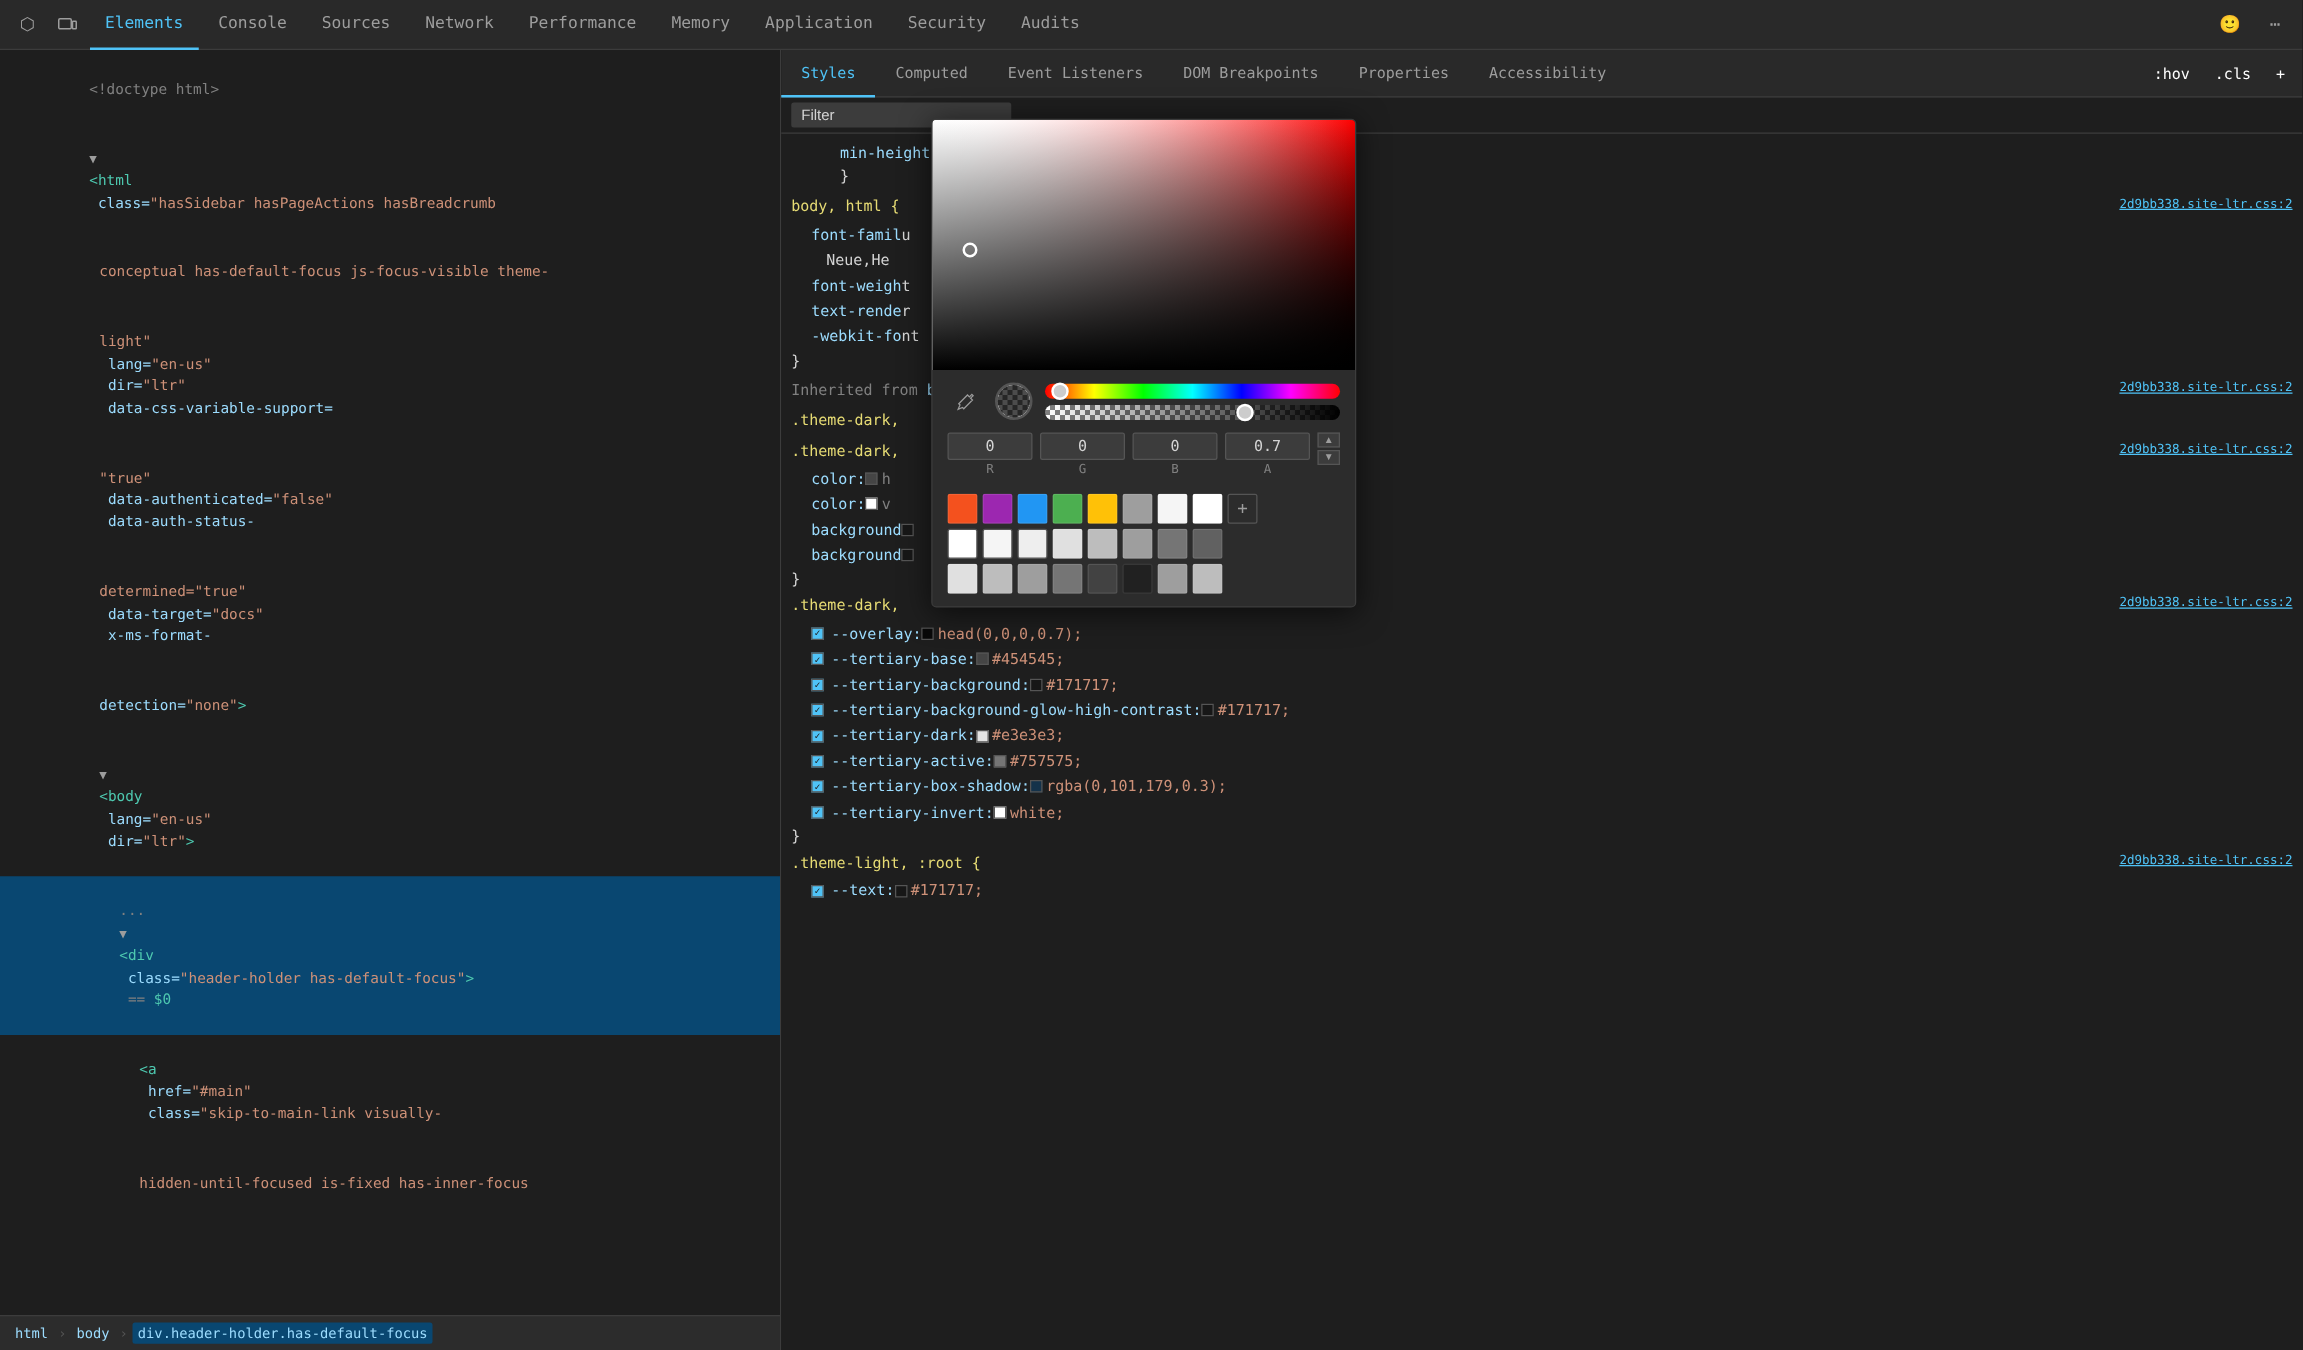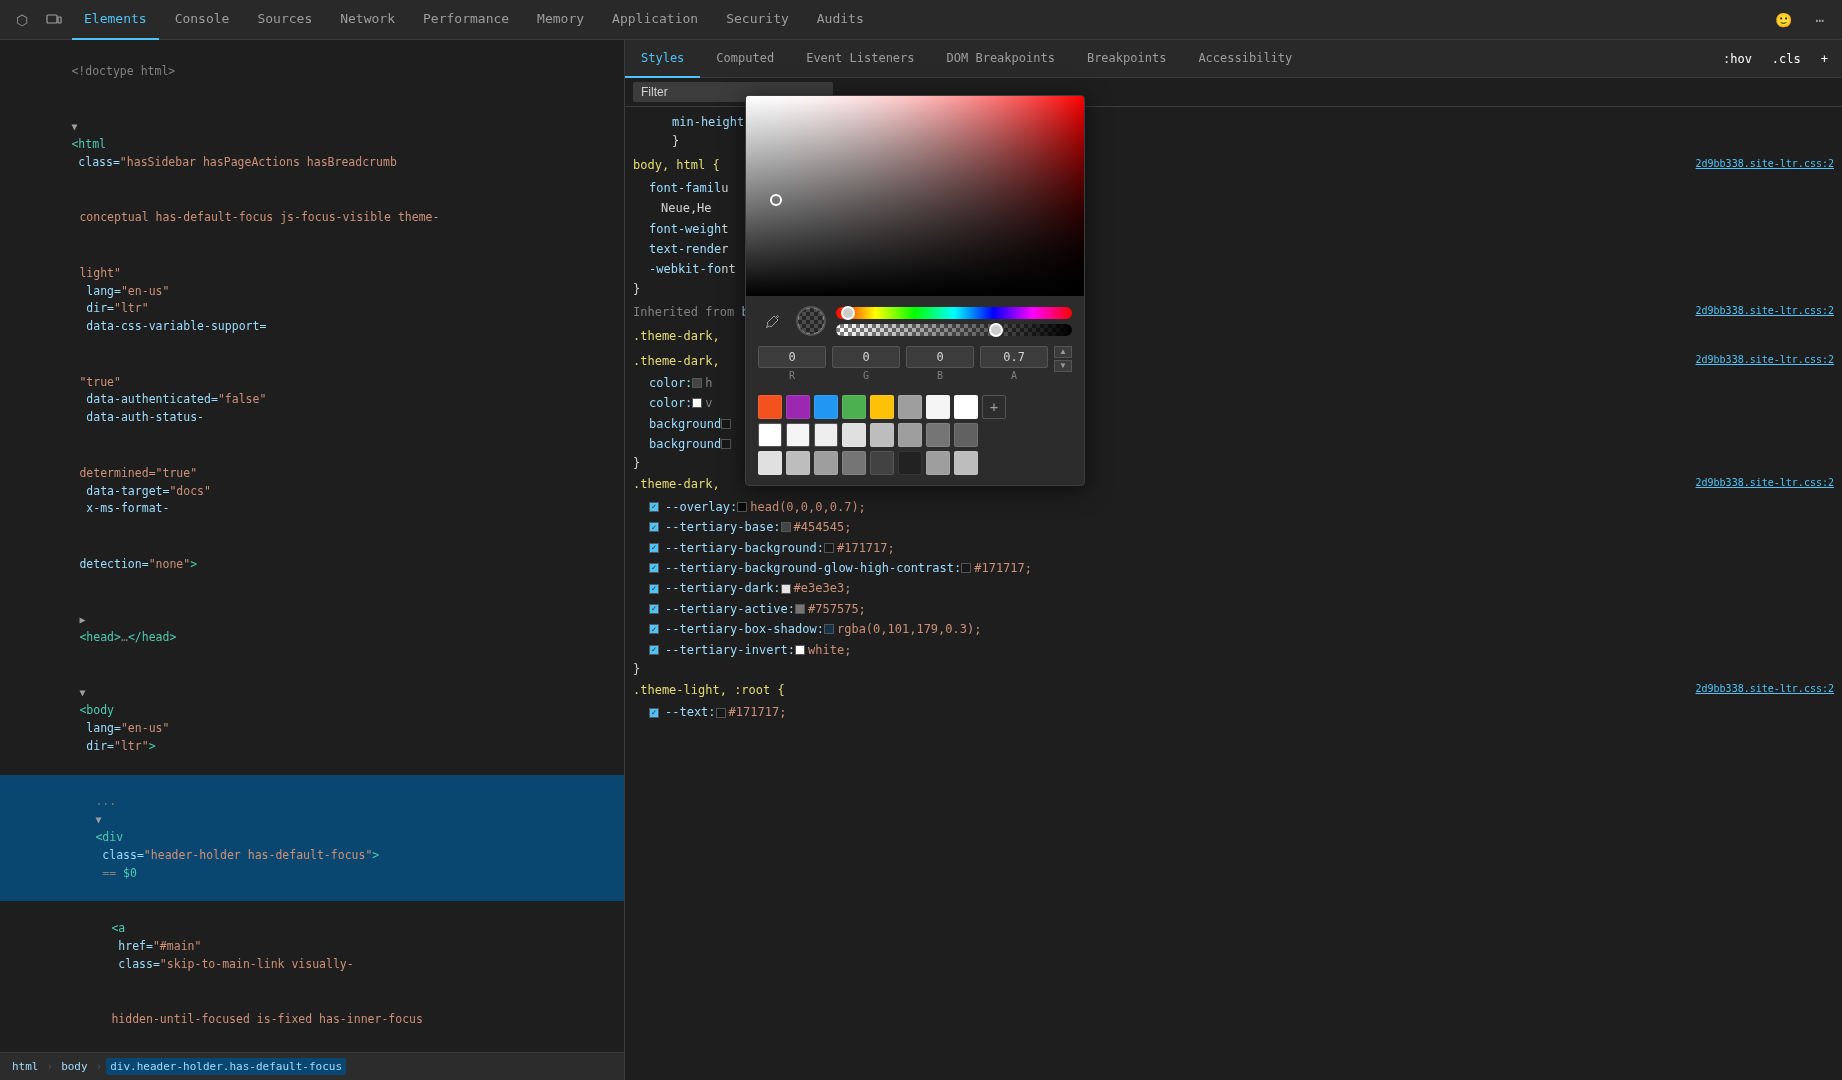--- a/index.html
+++ b/index.html
@@ -174,21 +174,21 @@
       padding: 4px 8px;
       border-bottom: 1px solid #3c3c3c;
     }
     .filter-input {
       background: #3c3c3c;
       border: none;
       color: #d4d4d4;
       padding: 3px 8px;
       border-radius: 2px;
       font-size: 12px;
-      width: 200px;
+      width: 176px;
       outline: none;
     }
 
     
     .css-content {
       flex: 1;
       overflow: auto;
       padding: 4px 0;
     }
     .css-rule {
@@ -453,24 +453,20 @@
       </div>
       <div class="html-line indent-1">
         <span class="attr-value">determined=</span><span class="attr-value">"true"</span>
         <span style="color:#9cdcfe"> data-target=</span><span class="attr-value">"docs"</span>
         <span style="color:#9cdcfe"> x-ms-format-</span>
       </div>
       <div class="html-line indent-1">
         <span style="color:#9cdcfe">detection=</span><span class="attr-value">"none"</span><span class="tag">&gt;</span>
       </div>
 
-      <div class="html-line indent-1">
-        <span class="triangle closed"></span>
-        <span class="tag">&lt;head&gt;</span><span class="dot-dot">…</span><span class="tag">&lt;/head&gt;</span>
-      </div>
 
       <div class="html-line indent-1">
         <span class="triangle open"></span>
         <span class="tag">&lt;body</span>
         <span style="color:#9cdcfe"> lang=</span><span class="attr-value">"en-us"</span>
         <span style="color:#9cdcfe"> dir=</span><span class="attr-value">"ltr"</span><span class="tag">&gt;</span>
       </div>
 
       <div class="html-line indent-2 selected">
         <span style="color:#808080">... </span>
@@ -503,21 +499,21 @@
     </div>
   </div>
 
   <div class="styles-panel">
 
     <div class="sub-tabs">
       <div class="sub-tab active">Styles</div>
       <div class="sub-tab">Computed</div>
       <div class="sub-tab">Event Listeners</div>
       <div class="sub-tab">DOM Breakpoints</div>
-      <div class="sub-tab">Breakpoints</div>
+      <div class="sub-tab">Properties</div>
       <div class="sub-tab">Accessibility</div>
       <div class="sub-tabs-spacer"></div>
       <div class="sub-tabs-right">
         <span class="hov-btn">:hov</span>
         <span class="cls-btn">.cls</span>
         <span class="plus-btn">+</span>
       </div>
     </div>
 
     <div class="filter-bar">

